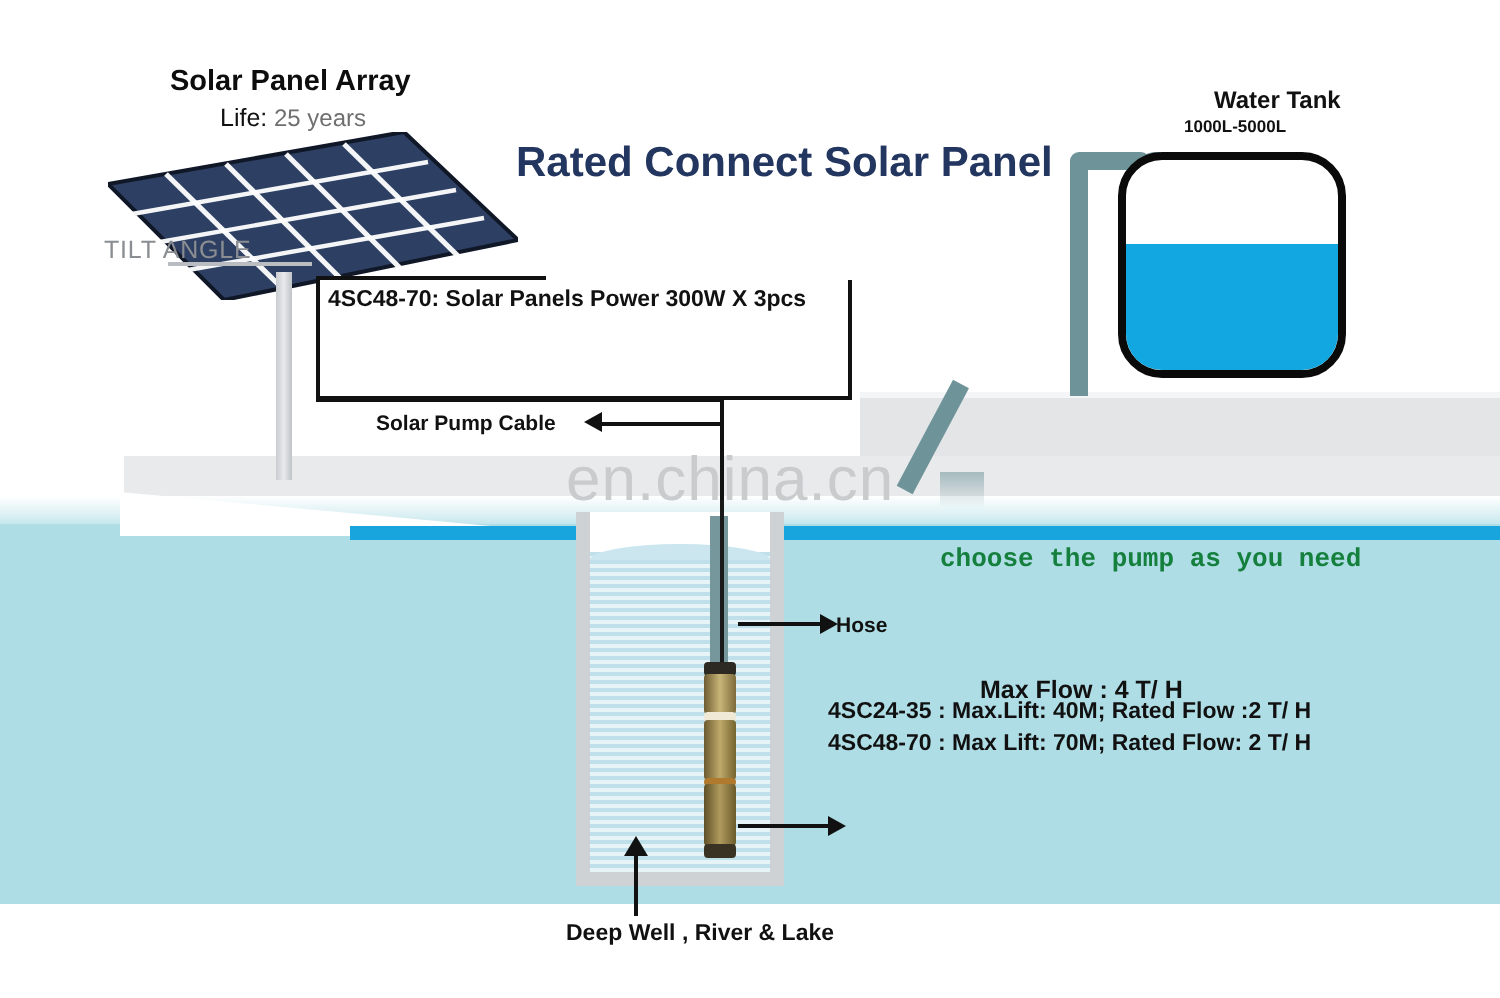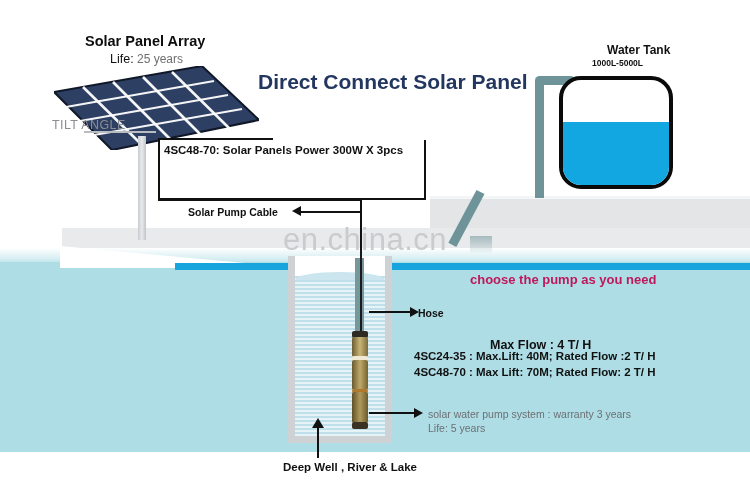--- a/index.html
+++ b/index.html
@@ -32,21 +32,21 @@
   
   .lbl{position:absolute;white-space:nowrap;}
   #t-array{left:85px;top:33px;font-size:14.5px;font-weight:bold;color:#0d0d0d;}
   #t-life{left:110px;top:52px;font-size:12px;color:#6f6f6f;}
   #t-life b{color:#111;font-weight:normal;font-size:12.5px;margin-top:35px;}
   #t-tilt{left:52px;top:118px;font-size:12.5px;color:#8a8d91;letter-spacing:.4px;}
   #t-title{left:258px;top:70px;font-size:21px;font-weight:bold;color:#22365f;}
   #t-tank{left:607px;top:43px;font-size:12px;font-weight:bold;color:#111;}
   #t-tankcap{left:592px;top:58px;font-size:8.5px;font-weight:bold;color:#111;}
   #t-cable{left:188px;top:206px;font-size:10.5px;font-weight:bold;color:#111;}
-  #t-choose{left:470px;top:272px;font-size:13px;font-weight:bold;color:#be185d;}
+  #t-choose{left:470px;top:272px;font-size:13px;font-weight:bold;color:#15803d;font-family:Liberation Mono, monospace;}
   #t-hose{left:418px;top:307px;font-size:10.5px;font-weight:bold;color:#111;}
   #t-maxflow{left:490px;top:338px;font-size:12.5px;font-weight:bold;color:#111;}
   #t-spec1{left:414px;top:350px;font-size:11.5px;font-weight:bold;color:#111;}
   #t-spec2{left:414px;top:366px;font-size:11.5px;font-weight:bold;color:#111;}
   #t-warr{left:428px;top:407px;font-size:10.5px;color:#6d7073;line-height:14px;}
   #t-well{left:283px;top:461px;font-size:11.5px;font-weight:bold;color:#111;}
 
   
   #specbox{position:absolute;left:158px;top:140px;width:268px;height:60px;
       background:#ffffff;border:2px solid #111;border-top:none;box-sizing:border-box;}
@@ -150,21 +150,21 @@
       </g>
     </svg>
   </div>
   <div id="mast"></div>
   <div id="tilt-line"></div>
 
   <div class="lbl" id="t-array">Solar Panel Array</div>
   <div class="lbl" id="t-life"><b>Life:</b> <span>25 years</span></div>
   <div class="lbl" id="t-tilt">TILT ANGLE</div>
 
-  <div class="lbl" id="t-title">Direct Connect Solar Panel</div>
+  <div class="lbl" id="t-title">Rated Connect Solar Panel</div>
 
   <div id="specbox-top"></div>
   <div id="specbox"></div>
   <div id="spec-l1">4SC48-70:  Solar Panels Power 300W X 3pcs</div>
 
   <div id="cable-top"></div>
   <div id="cable-v"></div>
   <div id="cable-h"></div>
   <div id="cable-arrow"></div>
   <div class="lbl" id="t-cable">Solar Pump Cable</div>
@@ -210,20 +210,16 @@
   <div class="arrowline" id="ar-pump-l"></div>
   <div class="arrowhead" id="ar-pump-h"></div>
 
   <div id="ar-well-v"></div>
   <div class="arrowhead-up" id="ar-well-h"></div>
 
   <div class="lbl" id="t-choose">choose the pump as you need</div>
   <div class="lbl" id="t-maxflow">Max Flow : 4 T/ H</div>
   <div class="lbl" id="t-spec1">4SC24-35 : Max.Lift: 40M; Rated Flow :2 T/ H</div>
   <div class="lbl" id="t-spec2">4SC48-70 : Max Lift: 70M; Rated Flow: 2 T/ H</div>
-  <div class="lbl" id="t-warr">
-    <span>solar water pump system : warranty 3 years</span><br>
-    <span>Life: 5 years</span>
-  </div>
 
   <div class="lbl" id="t-well">Deep Well , River &amp; Lake</div>
 
 </div>
 
 </body></html>

